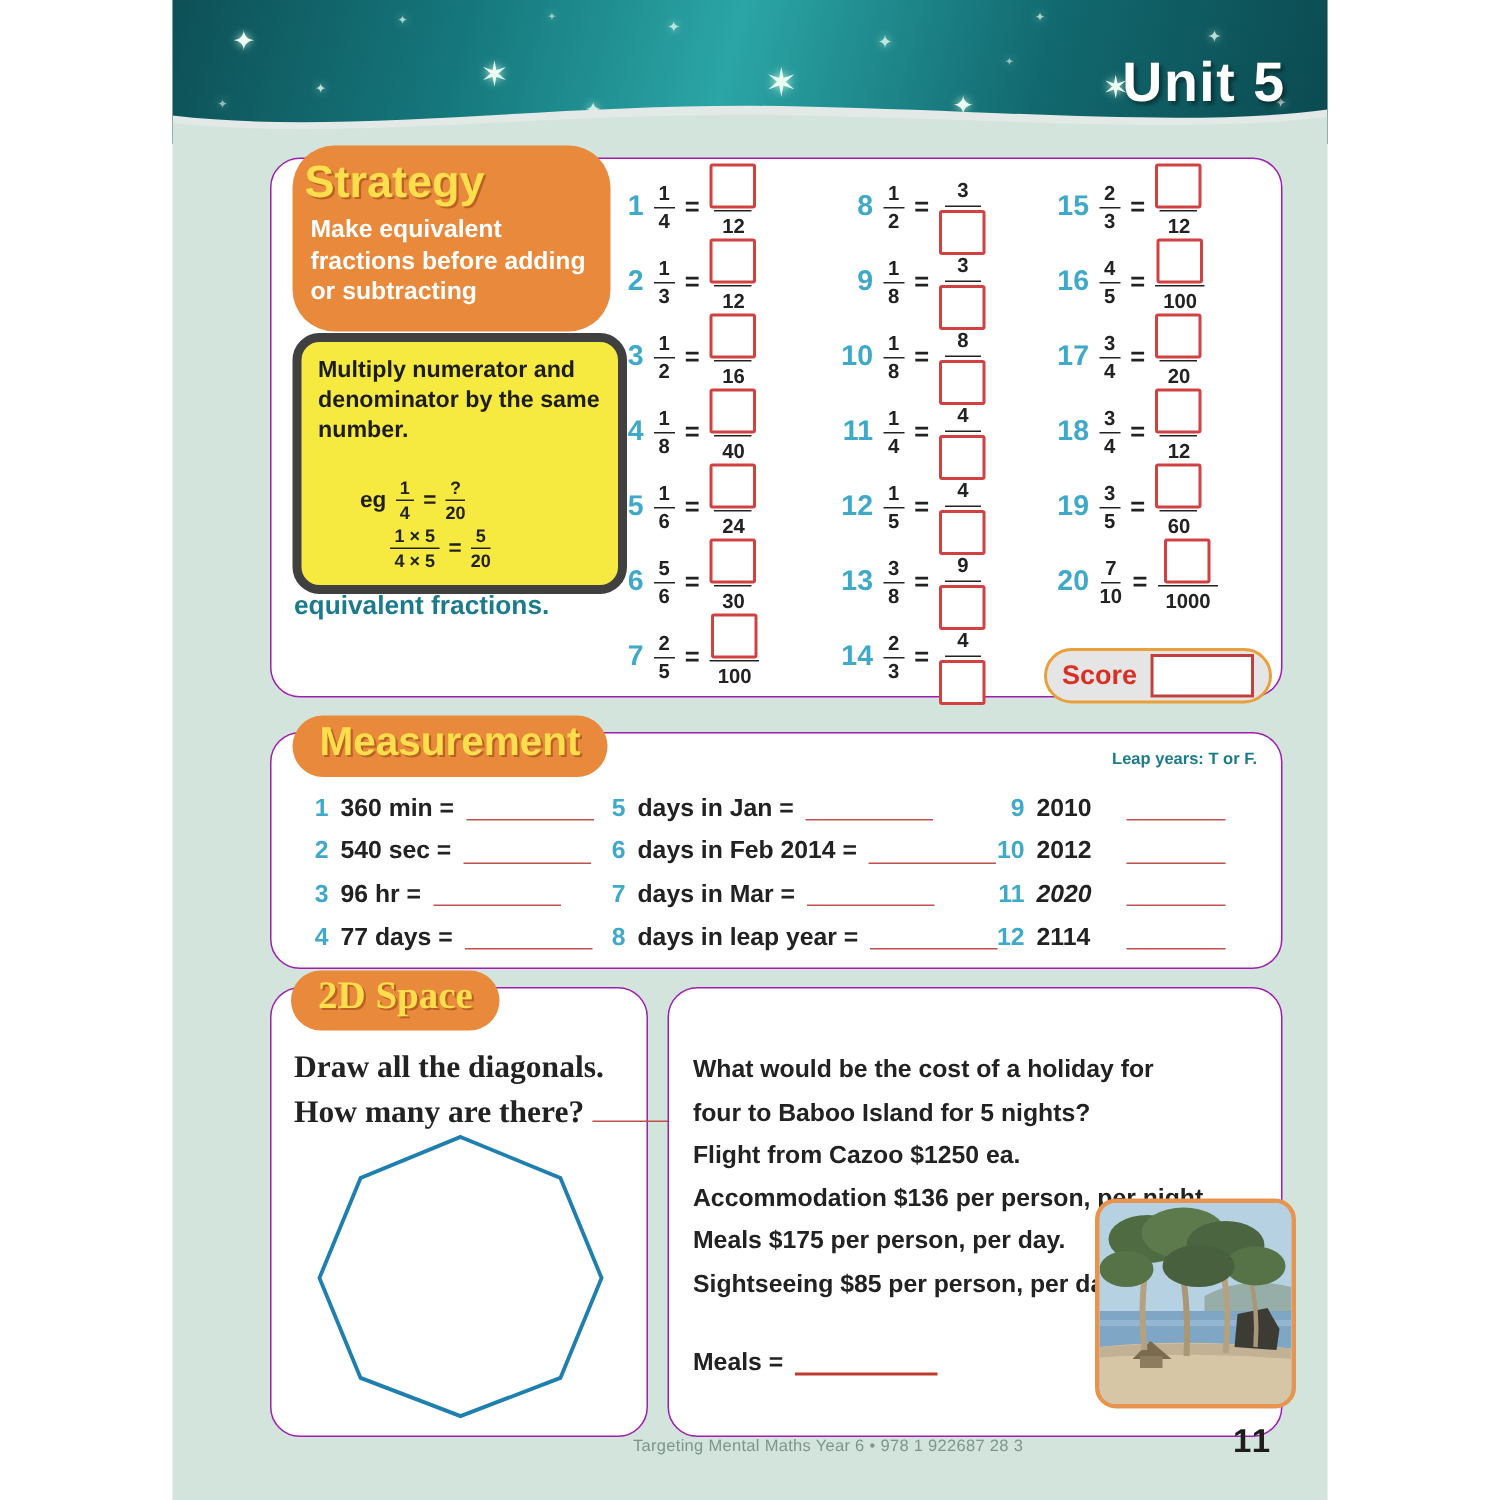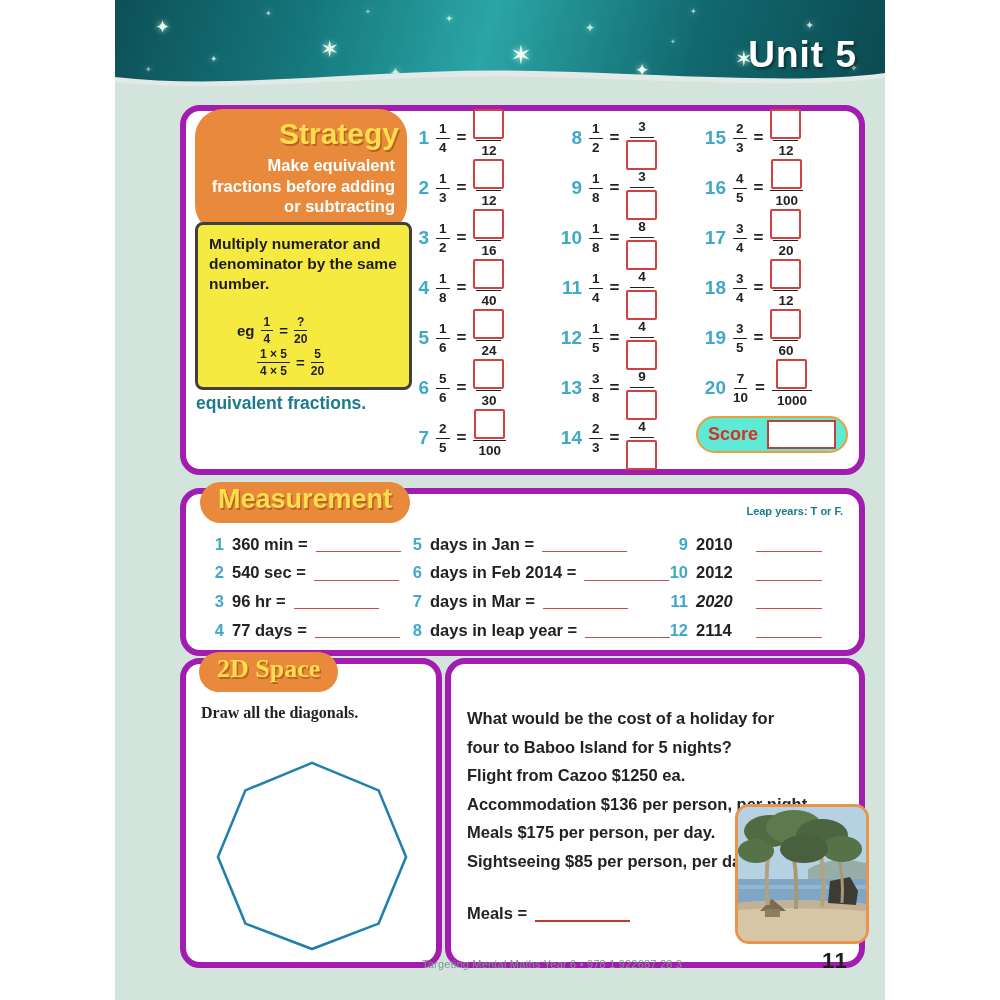--- a/index.html
+++ b/index.html
@@ -9,31 +9,31 @@
 
   
   .banner{position:absolute;left:115px;top:0;width:770px;height:96px;
     background:linear-gradient(105deg,#0d5056 0%,#15777c 25%,#2ba5a6 48%,#11686e 75%,#0b4a50 100%);overflow:hidden;}
   .banner .star{position:absolute;color:#eafff2;text-shadow:0 0 6px rgba(220,255,235,.9);line-height:1;}
   .unit-title{position:absolute;right:28px;top:34px;font-size:37px;font-weight:800;color:#fff;
     letter-spacing:1px;text-shadow:2px 2px 3px rgba(0,0,0,.45);}
   .banner-wave{position:absolute;left:0;bottom:-1px;width:770px;height:28px;}
 
   
-  .panel{position:absolute;background:#fff;border:6px solid #a21caf;border-radius:20px;}
+  .panel{position:absolute;background:#fff;border:1px solid #a21caf;border-radius:20px;}
   .pill{position:absolute;background:#e8893c;border-radius:26px;padding:2px 18px 8px;
     color:#ffde4d;font-weight:800;text-shadow:1.5px 1.5px 0 rgba(140,60,10,.5);white-space:nowrap;}
 
   
   .strategy-card{position:absolute;left:195px;top:97px;width:196px;background:#e8893c;
-    border-radius:28px;padding:8px 8px 16px;text-align:right;z-index:3;margin-top:12px;}
+    border-radius:28px;padding:8px 8px 16px;text-align:left;z-index:3;}
   .strategy-title{font-size:30px;font-weight:800;color:#ffde4d;text-shadow:1.5px 1.5px 0 rgba(140,60,10,.5);}
   .strategy-sub{margin-top:4px;color:#fff;font-size:16.5px;line-height:1.25;font-weight:600;padding:0 4px;}
   .tip-card{position:absolute;left:195px;top:222px;width:192px;background:#f6e93f;
-    border:3px solid #404040;border-radius:8px;padding:9px 8px 10px 11px;z-index:4;color:#1d1d1d;}
+    border:6px solid #404040;border-radius:18px;padding:9px 8px 10px 11px;z-index:4;color:#1d1d1d;}
   .tip-text{font-size:15.5px;line-height:1.3;font-weight:600;}
   .eg-row{display:flex;align-items:center;gap:6px;margin-top:22px;margin-left:28px;font-weight:600;font-size:15px;}
   .eg-row.second{margin-left:48px;margin-top:3px;}
   .instruction{position:absolute;left:196px;top:366px;width:205px;color:#1b7a8c;
     font-size:17.5px;line-height:1.4;font-weight:600;}
 
   
   .fcol{position:absolute;display:flex;flex-direction:column;}
   .fitem{display:flex;align-items:center;height:50px;gap:7px;}
   .qnum{color:#3fa9c9;font-size:19px;font-weight:600;width:26px;text-align:right;flex:none;}
@@ -45,37 +45,37 @@
   .ans{display:inline-flex;flex-direction:column;align-items:center;line-height:1;
     font-size:13.5px;color:#222;font-weight:600;}
   .ans .box{width:27px;height:26px;border:2.4px solid #d14141;background:#fff;border-radius:2px;}
   .ans.box-top{transform:translateY(-5px);}
   .ans.box-top .giv{border-top:1.8px solid #222;padding:3px 5px 0;margin-top:1px;}
   .ans.box-bottom{transform:translateY(7px);}
   .ans.box-bottom .giv{border-bottom:1.8px solid #222;padding:0 8px 3px;}
   .ans.box-bottom .box{margin-top:2px;}
 
   
-  .score-pill{position:absolute;left:696px;top:416px;width:152px;height:37px;background:#5eead4;
+  .score-pill{position:absolute;left:696px;top:432px;width:152px;height:37px;background:#e5e5e5;
     border:2.5px solid #e8a03c;border-radius:20px;display:flex;align-items:center;gap:9px;
     padding:0 10px;box-sizing:border-box;z-index:3;}
   .score-label{color:#d93025;font-size:18px;font-weight:600;}
   .score-box{flex:1;height:25px;background:#fff;border:2px solid #c04040;}
 
   
   .mcol{position:absolute;display:flex;flex-direction:column;}
   .mitem{display:flex;align-items:center;height:28.6px;gap:8px;}
   .mn{color:#3fa9c9;font-size:16.5px;font-weight:600;width:18px;text-align:right;flex:none;}
   .mn.wide{width:22px;}
   .mt{color:#222;font-size:16.5px;font-weight:600;white-space:nowrap;}
   .mline{display:inline-block;border-bottom:1.8px solid #c0504d;height:15px;}
   .leap-note{position:absolute;right:16px;top:11px;color:#1b7a8c;font-size:11px;font-weight:700;}
 
   
-  .space-text{position:absolute;left:15px;color:#222;font-size:16px;font-weight:600;white-space:nowrap;}
+  .space-text{position:absolute;left:15px;color:#222;font-size:21px;font-weight:600;white-space:nowrap;}
   .howmany-line{display:inline-block;width:62px;border-bottom:1.8px solid #c0504d;height:13px;margin-left:6px;}
 
   
   .problem-lines{position:absolute;left:16px;top:40px;width:390px;color:#222;
     font-size:16.5px;font-weight:600;line-height:28.5px;}
   .total-row{position:absolute;left:16px;top:240px;display:flex;align-items:center;
     color:#222;font-size:16.5px;font-weight:600;}
   .total-line{display:inline-block;width:95px;border-bottom:2px solid #c0392b;height:14px;margin-left:8px;}
   .island{position:absolute;right:-10px;bottom:18px;width:128px;height:134px;border:3px solid #e8944e;
     border-radius:14px;overflow:hidden;background:#b6d2e2;z-index:3;}
@@ -478,20 +478,23 @@
         <span class="mline" style="width:66px;"></span>
       </div>
     </div>
   </div>
 
   <div class="panel" style="left:180px;top:658px;width:250px;height:298px;font-family:Liberation Serif, serif;">
     <div class="pill" style="left:13px;top:-12px;font-size:26px;">
       <span>2D Space</span>
     </div>
     <div class="space-text" style="top:40px;">Draw all the diagonals.</div>
+    <div class="space-text" style="top:70px;">
+      <span>How many are there?</span><span class="howmany-line"></span>
+    </div>
     <svg style="position:absolute;left:28px;top:96px;" width="196" height="192" viewBox="0 0 200 196">
       <polygon points="100,3 168,31 196,99 168,167 100,193 32,167 4,99 32,31" fill="none" stroke="#1f7fae" stroke-width="2.6"></polygon>
     </svg>
   </div>
 
   <div class="panel" style="left:445px;top:658px;width:408px;height:298px;">
     <div class="problem-lines">
       <div>What would be the cost of a holiday for</div>
       <div>four to Baboo Island for 5 nights?</div>
       <div>Flight from Cazoo $1250 ea.</div>

